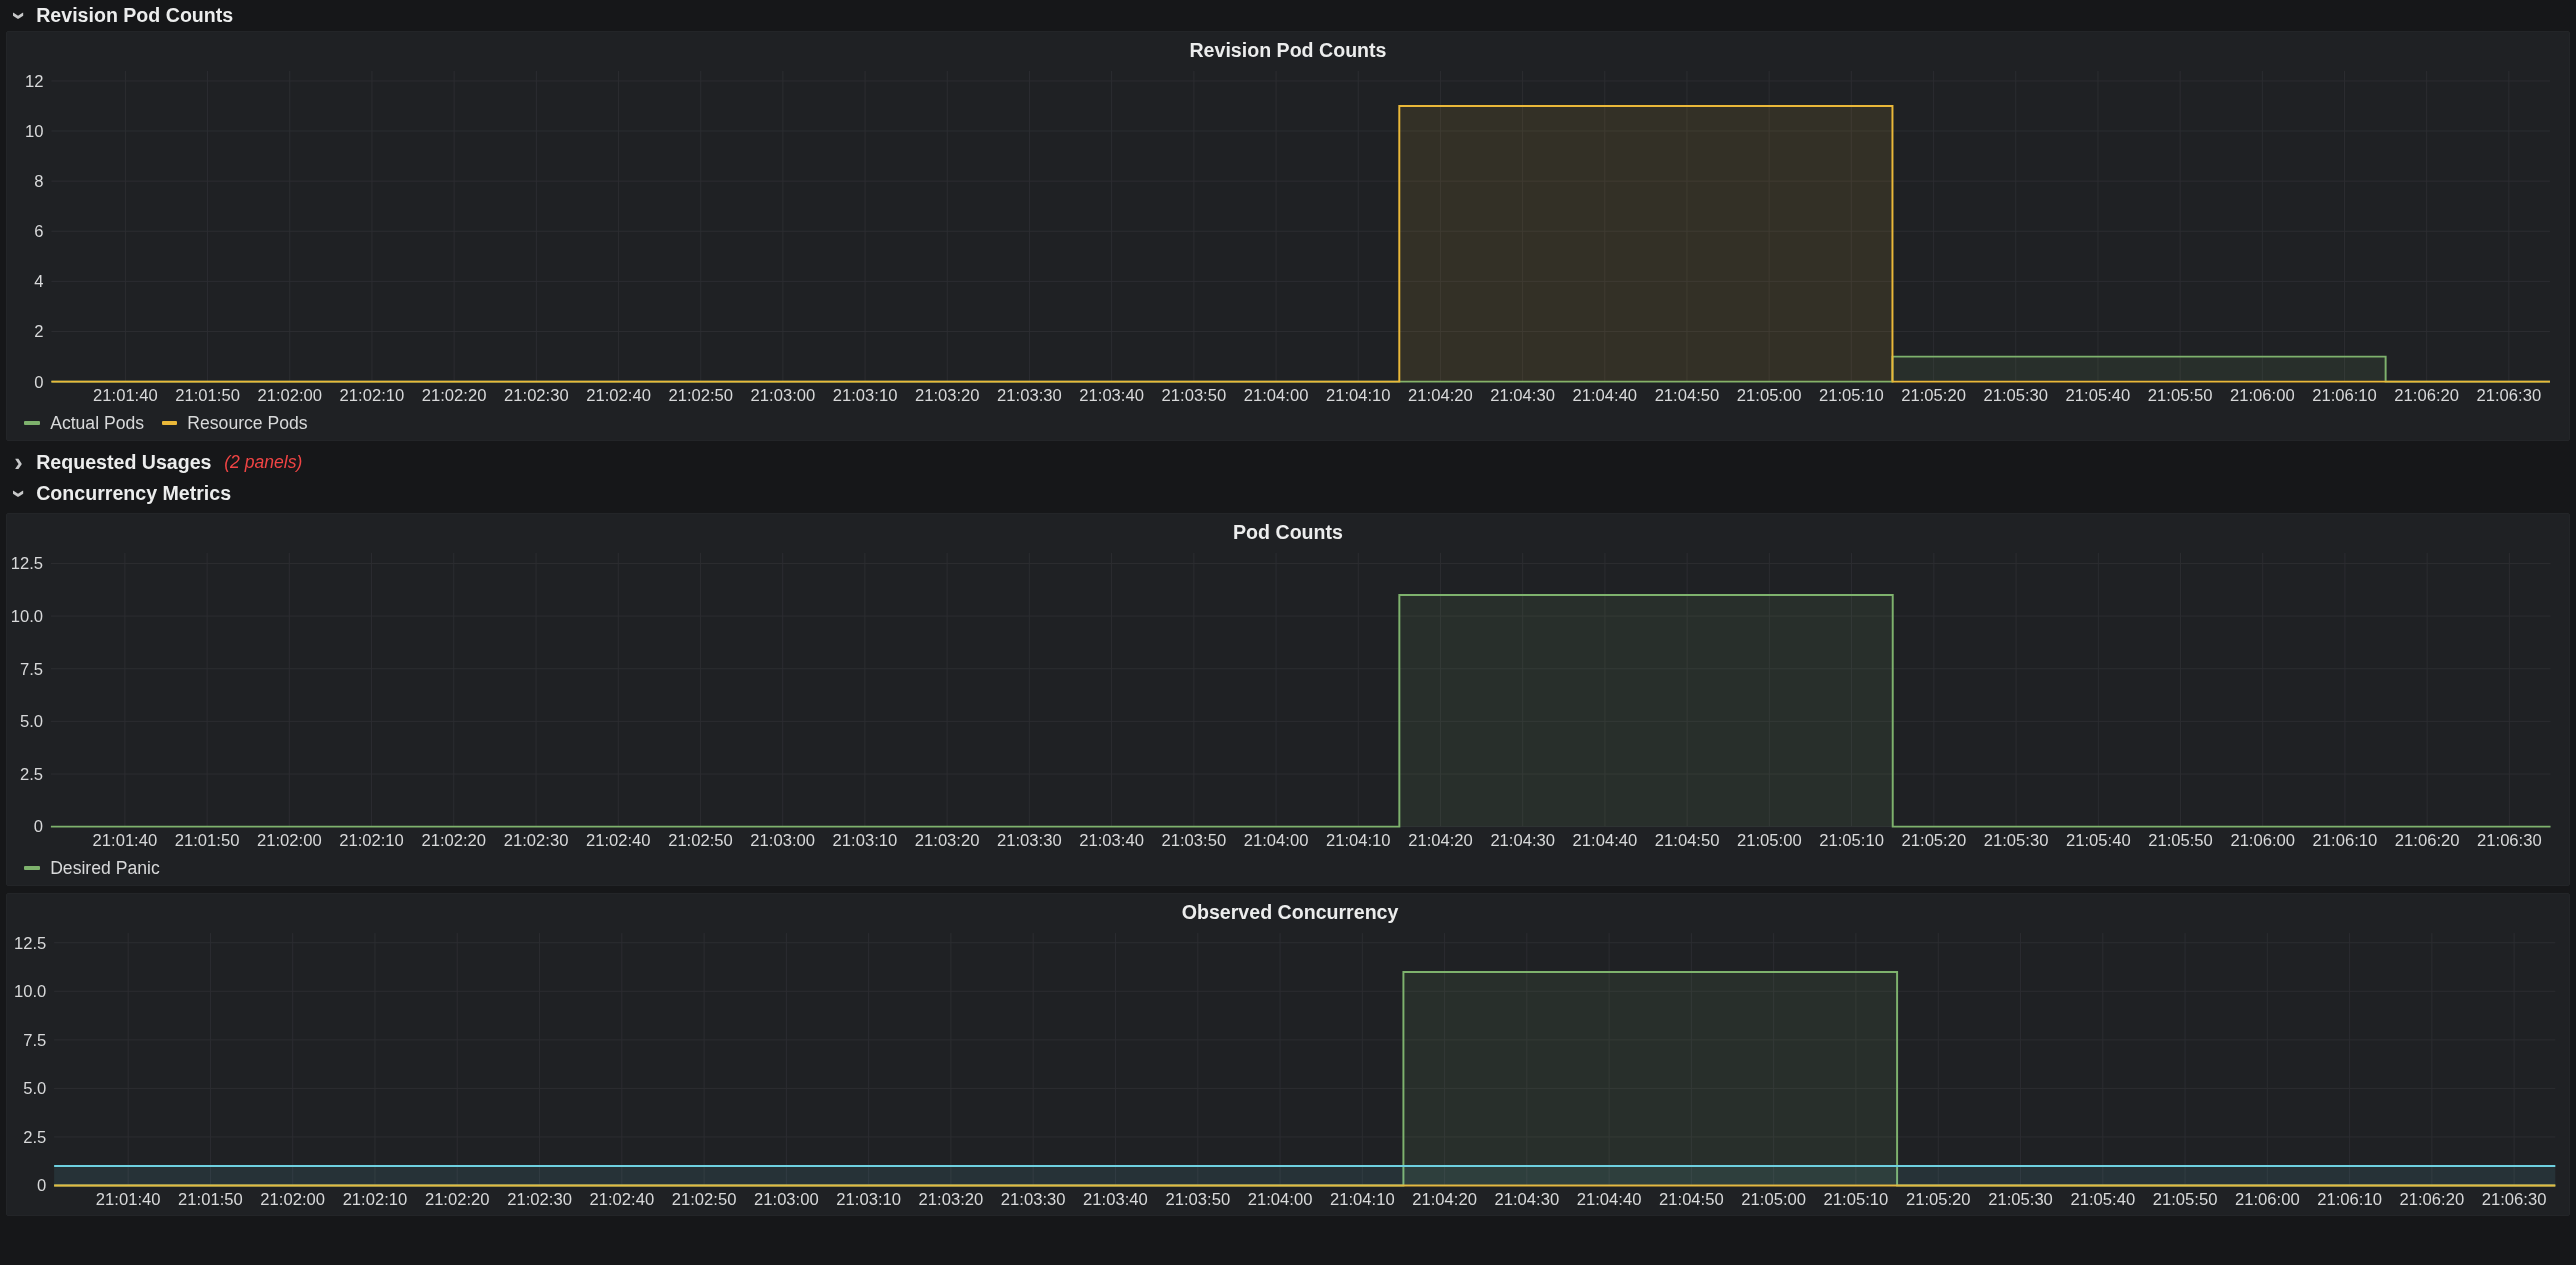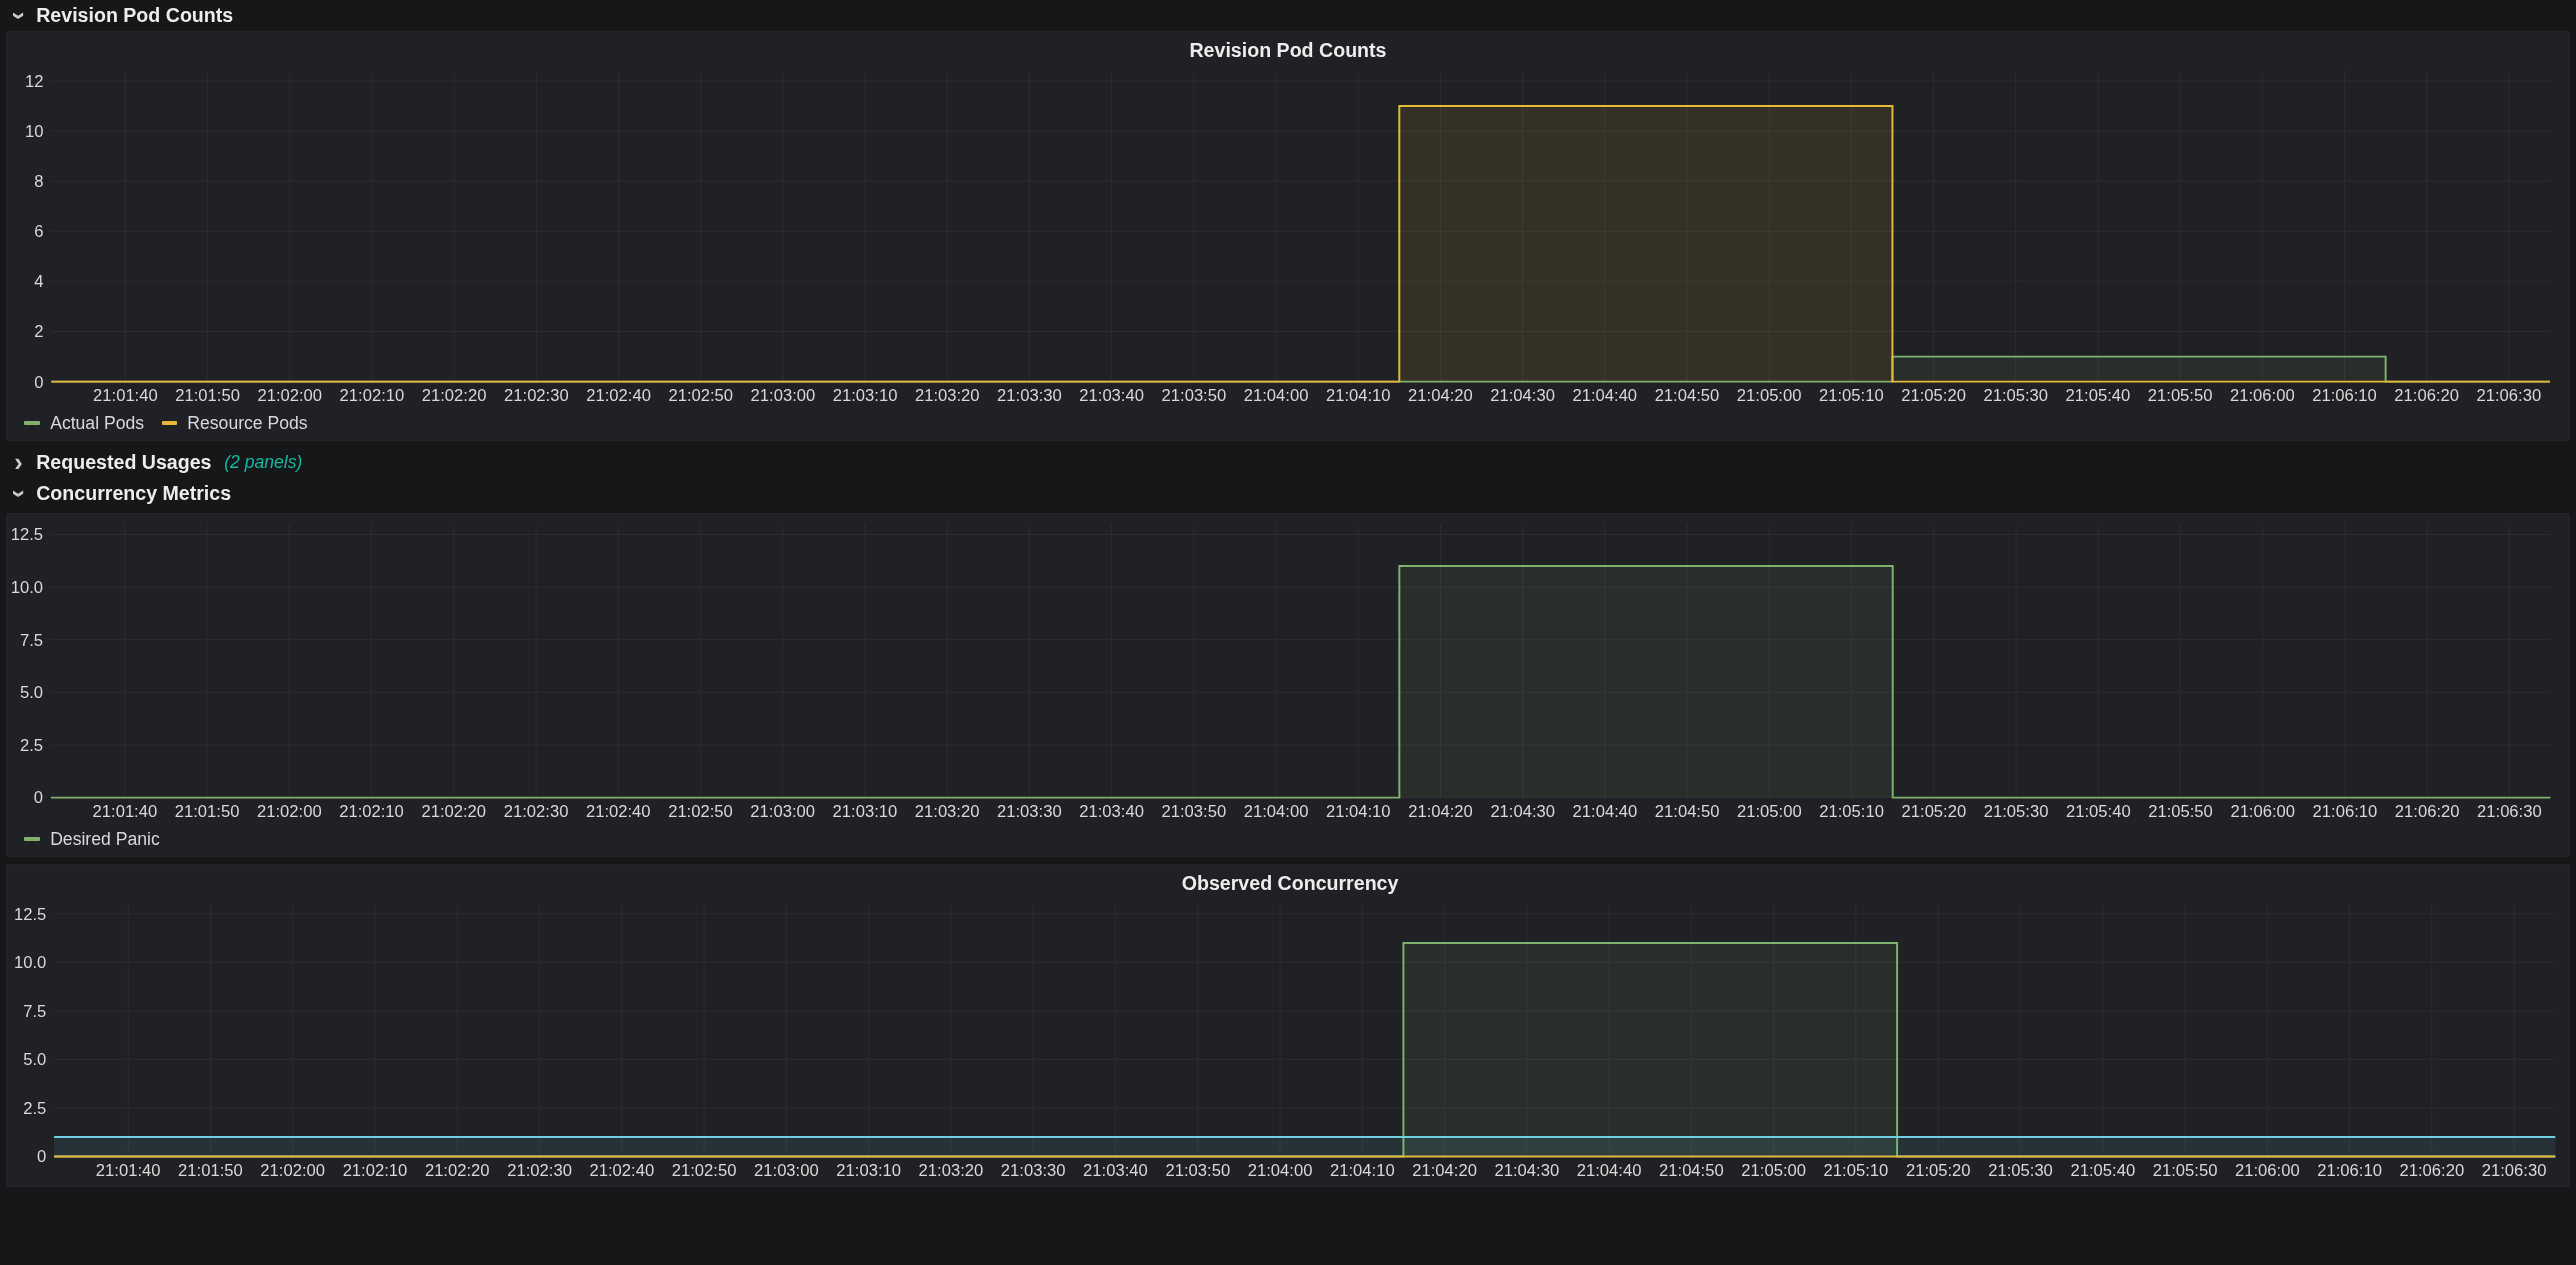--- a/index.html
+++ b/index.html
@@ -17,21 +17,21 @@
     height: 31px; padding: 0 9.8px; gap: 8.8px;
     cursor: pointer;
   }
   .chevron {
     font-size: 25.4px; line-height: 21.5px; color: #c7c8c9;
     display: inline-block; width: 17.6px; text-align: center;
     font-weight: bold;
   }
   .chevron.expanded { transform: rotate(90deg); }
   .row-title { font-size: 19.6px; font-weight: bold; color: #eceded; }
-  .row-meta { font-size: 17.6px; font-style: italic; color: #14b8a6; margin-left: 3.9px; }
+  .row-meta { font-size: 17.6px; font-style: italic; color: #ef4444; margin-left: 3.9px; }
   .panel {
     background: #1f2124;
     border: 1px solid #232528;
     border-radius: 2px;
     margin: 0 5.9px 5.9px 5.9px;
     padding: 5.9px 3.9px 2px 3.9px;
   }
   .panel + .row-header { margin-top: 0; }
   #panel-pod-counts { margin-top: 3.9px; }
   #panel-observed-concurrency { margin-top: 7.8px; padding-left: 8px; }
@@ -164,20 +164,21 @@
     <span class="row-title">Requested Usages</span>
     <span class="row-meta">(2 panels)</span>
   </div>
 
   <div class="row-header">
     <span class="chevron expanded">›</span>
     <span class="row-title">Concurrency Metrics</span>
   </div>
 
   <div class="panel" id="panel-pod-counts">
+    <div class="panel-title">Pod Counts</div>
     <div class="chart" id="chart1">
         <svg width="2554" height="305" xmlns="http://www.w3.org/2000/svg" viewBox="0 0 2611 312">
           <line x1="115.7" y1="4" x2="115.7" y2="284" stroke="#2c2d31" stroke-width="1"></line>
           <line x1="199.8" y1="4" x2="199.8" y2="284" stroke="#2c2d31" stroke-width="1"></line>
           <line x1="283.9" y1="4" x2="283.9" y2="284" stroke="#2c2d31" stroke-width="1"></line>
           <line x1="368.0" y1="4" x2="368.0" y2="284" stroke="#2c2d31" stroke-width="1"></line>
           <line x1="452.1" y1="4" x2="452.1" y2="284" stroke="#2c2d31" stroke-width="1"></line>
           <line x1="536.3" y1="4" x2="536.3" y2="284" stroke="#2c2d31" stroke-width="1"></line>
           <line x1="620.4" y1="4" x2="620.4" y2="284" stroke="#2c2d31" stroke-width="1"></line>
           <line x1="704.5" y1="4" x2="704.5" y2="284" stroke="#2c2d31" stroke-width="1"></line>

